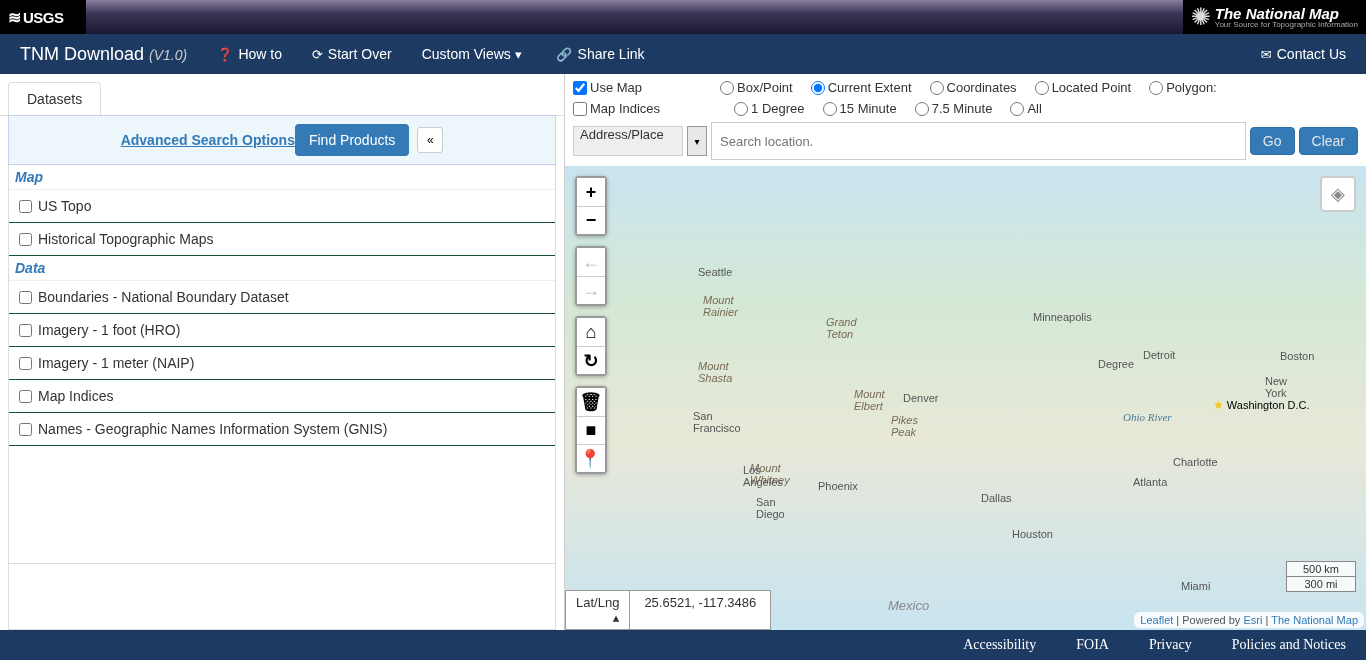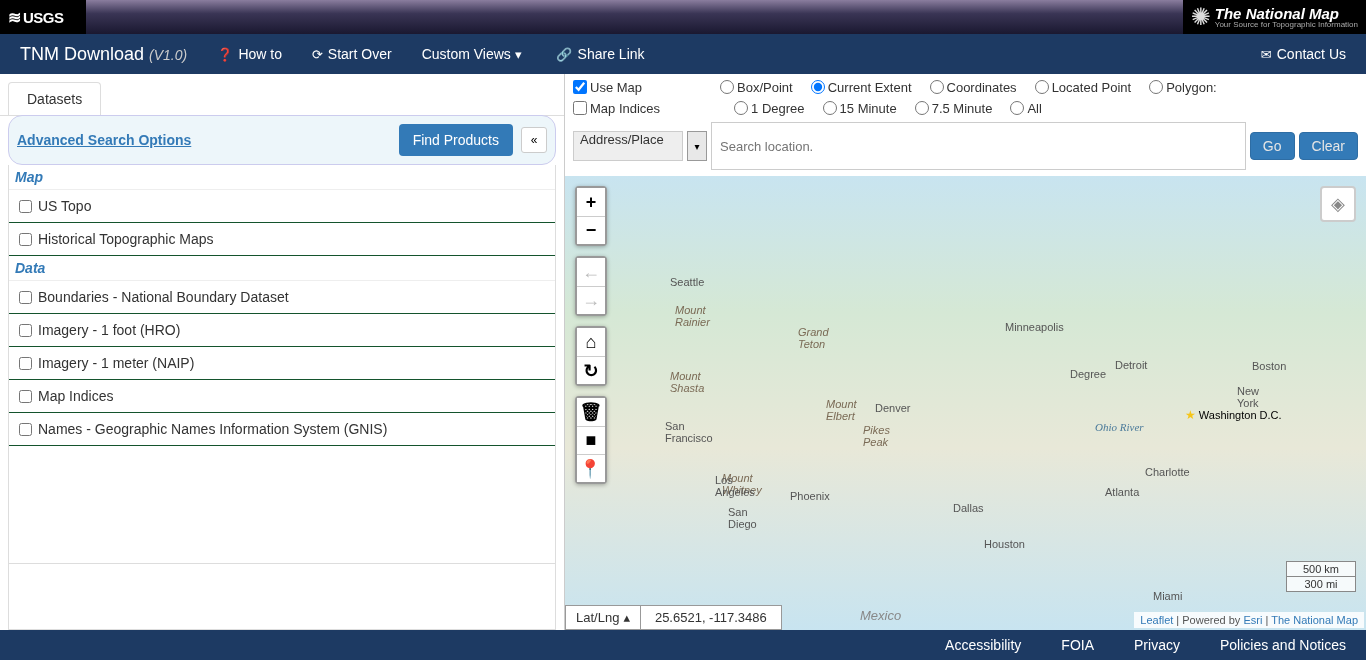--- a/index.html
+++ b/index.html
@@ -22,74 +22,74 @@
 .nav-item .ic { margin-right: 5px; font-size: 13px; }
 .nav-right { margin-left: auto; display: flex; align-items: center; }
 
 
 .main { display: flex; height: 556px; }
 .left-panel { width: 565px; border-right: 1px solid #ccc; display: flex; flex-direction: column; padding-top: 8px; }
 .tab-row { display: flex; border-bottom: 1px solid #ddd; padding: 0 8px; }
 .tab { background: #fff; border: 1px solid #ddd; border-bottom: none; border-radius: 4px 4px 0 0; padding: 8px 18px; font-size: 14px; cursor: pointer; }
 .tab.active { font-weight: normal; }
 
-.search-header { background: #edf6fa; border: 1px solid #cce; margin: 0 8px; padding: 8px; display: flex; justify-content: space-between; align-items: center; border-radius: 14px; margin-top: -1px; }
+.search-header { background: #edf6fa; border: 1px solid #cce; margin: 0 8px; padding: 8px; display: flex; justify-content: center; align-items: center; border-radius: 0; margin-top: -1px; }
 .adv-link { color: #337ab7; font-weight: bold; text-decoration: underline; font-size: 14px; cursor: pointer; }
 .btn-find { background: #337ab7; color: #fff; border: none; padding: 8px 14px; border-radius: 4px; font-size: 14px; cursor: pointer; }
 .collapse-btn { background: #fff; border: 1px solid #ccc; width: 26px; height: 26px; border-radius: 3px; margin-left: 8px; cursor: pointer; font-size: 12px; }
 
 .dataset-list { margin: 0 8px; overflow-y: scroll; flex: 1; border: 1px solid #ddd; border-top: none; }
 .section-head { background: #fff; color: #337ab7; font-weight: bold; font-style: italic; padding: 4px 6px; font-size: 14px; border-bottom: 1px solid #eee; }
 .ds-item { padding: 8px 10px; border-bottom: 1px solid #14532d; display: flex; align-items: center; cursor: pointer; }
 .ds-item input { margin-right: 6px; width: 13px; height: 13px; }
 .bottom-blank { height: 66px; margin: 0 8px; border: 1px solid #ddd; border-top: none; }
 
 
 .right-panel { flex: 1; display: flex; flex-direction: column; }
 .map-controls { padding: 6px 8px; font-size: 13px; }
 .ctrl-row { display: flex; align-items: center; margin-bottom: 6px; flex-wrap: wrap; }
-.ctrl-row .grp { margin-right: 18px; display: flex; align-items: flex-start; }
+.ctrl-row .grp { margin-right: 18px; display: flex; align-items: flex-end; }
 .ctrl-row label { margin-left: 3px; }
 .ctrl-row input[type=checkbox], .ctrl-row input[type=radio] { width: 14px; height: 14px; }
 .loc-row { display: flex; align-items: center; gap: 4px; }
 .loc-select { height: 30px; border: 1px solid #ccc; padding: 0 6px; width: 110px; font-size: 13px; background: #eee; }
 .loc-dd-btn { width: 20px; height: 30px; border: 1px solid #999; background: #e8e8e8; cursor: pointer; font-size: 10px; }
-.loc-input { flex: 1; height: 48px; border: 1px solid #ccc; padding: 0 8px; font-size: 13px; }
+.loc-input { flex: 1; height: 38px; border: 1px solid #ccc; padding: 0 8px; font-size: 13px; }
 .btn-go, .btn-clear { background: #337ab7; color: #e5e5e5; border: 1px solid #2e6da4; padding: 5px 12px; border-radius: 4px; font-size: 14px; cursor: pointer; }
 
 
 .map-area { flex: 1; background: linear-gradient(180deg, #c8e4f0 0%, #d5e8d5 30%, #e8e8d8 60%, #c8e4f0 100%); position: relative; overflow: hidden; }
 .map-tool-col { position: absolute; left: 10px; top: 10px; display: flex; flex-direction: column; gap: 10px; }
 .tool-group { background: #fff; border: 2px solid #999; border-radius: 4px; box-shadow: 0 1px 4px rgba(0,0,0,0.3); }
 .tool-btn { width: 28px; height: 28px; display: flex; align-items: center; justify-content: center; cursor: pointer; font-size: 18px; font-weight: bold; background: #fff; border: none; }
 .tool-group .tool-btn + .tool-btn { border-top: 1px solid #ccc; }
 .tool-btn.disabled { color: #bbb; cursor: default; }
 
 .layers-icon { position: absolute; right: 10px; top: 10px; width: 36px; height: 36px; background: #fff; border: 2px solid #ccc; border-radius: 4px; display: flex; align-items: center; justify-content: center; font-size: 18px; color: #888; cursor: pointer; }
 
 .scale { position: absolute; right: 10px; bottom: 38px; background: rgba(255,255,255,0.8); border: 1px solid #888; font-size: 11px; }
 .scale div { width: 68px; text-align: center; padding: 1px 0; }
 .scale div + div { border-top: 1px solid #888; }
 
-.attrib { position: absolute; right: 2px; bottom: 2px; background: rgba(255,255,255,0.85); font-size: 11px; padding: 2px 6px; color: #555; }
+.attrib { position: absolute; right: 2px; bottom: 2px; background: rgba(255,255,255,0.85); font-size: 11px; padding: 2px 6px; color: #555; border-radius: 6px; }
 .attrib a { color: #337ab7; text-decoration: none; cursor: pointer; }
 
 .latlng-box { position: absolute; left: 0; bottom: 0; display: flex; font-size: 13px; }
-.latlng-label { background: #fff; border: 1px solid #999; padding: 4px 10px; display: flex; align-items: flex-end; cursor: pointer; }
+.latlng-label { background: #fff; border: 1px solid #999; padding: 4px 10px; display: flex; align-items: flex-end; cursor: pointer; flex-direction: column; }
 .latlng-val { background: #fff; border: 1px solid #999; border-left: none; padding: 4px 14px; }
 
-.city-label { position: absolute; font-size: 11px; color: #555; white-space: nowrap; font-family: Arial, sans-serif; }
+.city-label { position: absolute; font-size: 11px; color: #555; white-space: nowrap; font-family: Arial, sans-serif; margin-left: 28px; }
 .city-label.land { color: #7a6a55; font-style: italic; }
 .city-label.cap { color: #000; font-weight: normal; }
 .dc-star { color: #f5c518; font-size: 12px; }
 .river-label { color: #4a7a9a; font-style: italic; font-family: serif; }
 
 
 .footer { height: 30px; background: #1d3a63; color: #fff; display: flex; justify-content: flex-end; align-items: center; padding: 0 20px; font-size: 14px; gap: 40px; }
-.footer span { cursor: pointer; }
+.footer span { cursor: pointer; font-family: Liberation Serif, serif; }
 </style>
 </head>
 <body>
 
 <div class="banner">
   <div class="usgs-badge">
     <span class="wave">≋</span>
     <span>USGS</span>
   </div>
   <div class="tnm-logo">

